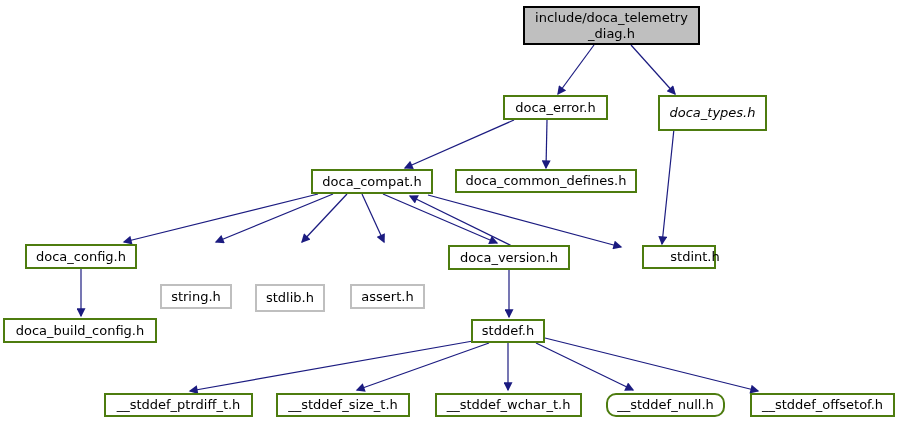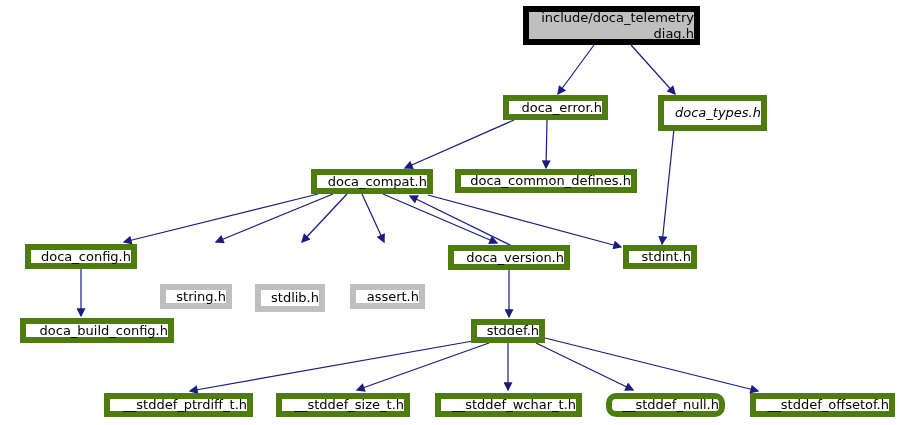--- a/index.html
+++ b/index.html
@@ -8,25 +8,25 @@
     width:901px;height:425px;
     background:#ffffff;
     font-family:"DejaVu Sans",sans-serif;
     overflow:hidden;
   }
   svg.edges{position:absolute;left:0;top:0;width:901px;height:425px;}
   .node{
     position:absolute;
     box-sizing:border-box;
     display:flex;flex-direction:column;
-    align-items:flex-end;justify-content:center;
+    align-items:center;justify-content:center;
     font-size:13px;line-height:1.22;
     color:#000000;
     background:#ffffff;
-    border:6px solid #4d7c0f;
+    border:2px solid #4d7c0f;
     text-align:center;white-space:nowrap;
   }
   .node.internal{cursor:pointer;}
   .node.system{border-color:#bfbfbf;margin-top:40px;}
   .node.main{background:#bfbfbf;border-color:#000000;}
 </style>
 </head>
 <body>
 
 <div class="canvas">
@@ -81,24 +81,24 @@
       </div>
       <div class="node system" style="left: 255px; top: 244px; width: 70px; height: 28px;">
         <div>stdlib.h</div>
       </div>
       <div class="node system" style="left: 350px; top: 244px; width: 75px; height: 25px;">
         <div>assert.h</div>
       </div>
       <div class="node internal" style="left: 448px; top: 245px; width: 122px; height: 25px;">
         <div>doca_version.h</div>
       </div>
-      <div class="node internal" style="left: 623px; top: 245px; width: 74px; height: 24px; padding-left: 32px;">
+      <div class="node internal" style="left: 642px; top: 245px; width: 74px; height: 24px; padding-left: 32px;">
         <div>stdint.h</div>
       </div>
-      <div class="node internal" style="left: 3px; top: 318px; width: 154px; height: 25px; margin-left: 17px;">
+      <div class="node internal" style="left: 3px; top: 318px; width: 154px; height: 25px;">
         <div>doca_build_config.h</div>
       </div>
       <div class="node internal" style="left: 471px; top: 319px; width: 74px; height: 24px;">
         <div>stddef.h</div>
       </div>
       <div class="node internal" style="left: 104px; top: 393px; width: 149px; height: 24px;">
         <div>__stddef_ptrdiff_t.h</div>
       </div>
       <div class="node internal" style="left: 276px; top: 393px; width: 134px; height: 24px;">
         <div>__stddef_size_t.h</div>

